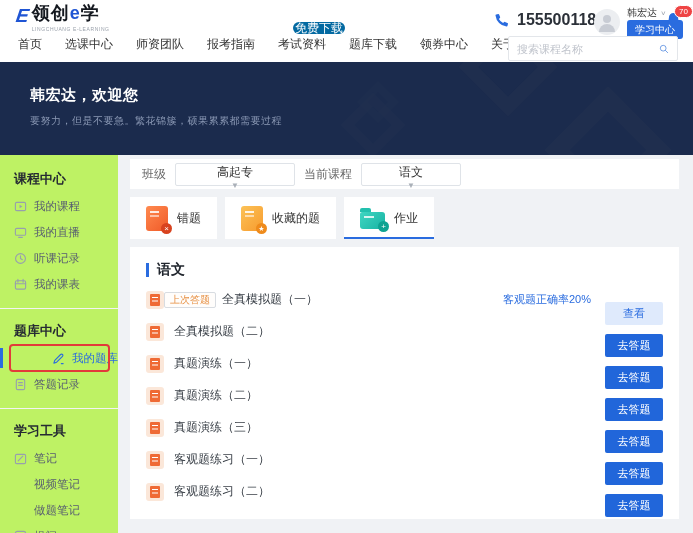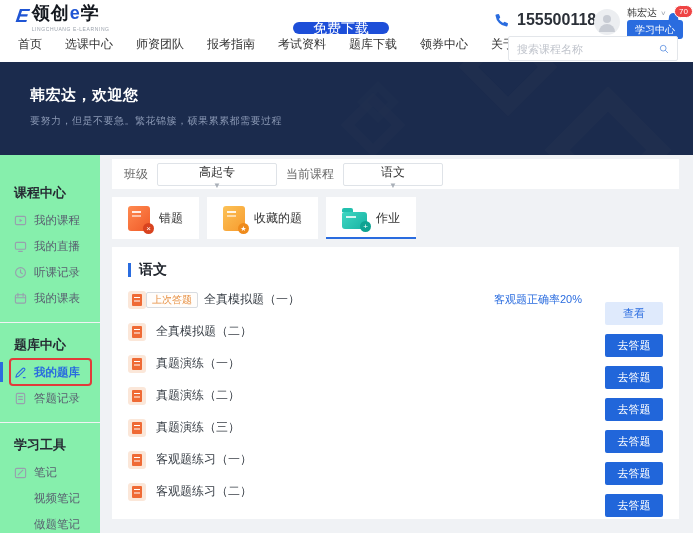--- a/index.html
+++ b/index.html
@@ -11,22 +11,22 @@
   .header { height:62px; background:#fff; position:relative; z-index:5; }
   .logo { position:absolute; left:16px; top:7px; display:flex; align-items:flex-start; gap:3px; }
   .logo-e { font-style:italic; font-weight:900; font-size:19px; color:#1f55d4; line-height:18px; transform:skewX(-8deg); }
   .brand-txt { line-height:13px; }
   .brand-cn { font-weight:700; font-size:18px; color:#14181f; letter-spacing:1px; }
   .brand-cn .blue-e { color:#1f55d4; }
   .tagline { font-size:5px; color:#9aa1ab; letter-spacing:.6px; margin-top:1px; }
 
   .nav { position:absolute; left:18px; bottom:9px; display:flex; gap:23px; font-size:12px; color:#333; }
   .nav-item { position:relative; cursor:pointer; white-space:nowrap; }
-  .nav-badge { position:absolute; top:-14px; left:15px; background:#1d4ed8; color:#fff; font-size:14px;
-               line-height:12px; padding:0 20px; border-radius:8px; white-space:nowrap; }
+  .nav-badge { position:absolute; top:-14px; left:15px; background:#0369a1; color:#fff; font-size:12px;
+               line-height:12px; padding:0 2px; border-radius:8px; white-space:nowrap; }
 
   .phone { position:absolute; left:494px; top:11px; display:flex; align-items:center; gap:7px;
            font-size:16px; font-weight:700; color:#2b3038; }
   .user { position:absolute; left:594px; top:5px; width:66px; height:34px; }
   .avatar { position:absolute; left:0; top:4px; width:26px; height:26px; border-radius:50%; background:#eceef1; overflow:hidden; }
   .user-name { position:absolute; left:33px; top:1px; font-size:10px; color:#333; white-space:nowrap; }
   .chev { color:#9aa1ab; font-size:8px; margin-left:4px; }
   .study-btn { position:absolute; left:33px; top:15px; background:#2a6cdf; color:#fff; font-size:10px;
                padding:2.5px 8px; border-radius:3px; white-space:nowrap; cursor:pointer; }
   .bell-wrap { position:absolute; left:665px; top:11px; }
@@ -43,28 +43,28 @@
   .banner-greeting { font-size:15px; font-weight:700; color:#fff; letter-spacing:.5px; }
   .banner-subtitle { font-size:10px; color:#8b99b5; margin-top:9px; letter-spacing:.5px; }
   .bshape { position:absolute; border:14px solid #223150; transform:rotate(45deg); opacity:.55; }
   .bs1 { width:70px; height:70px; right:150px; top:-30px; }
   .bs2 { width:46px; height:46px; border-width:10px; left:350px; top:40px; opacity:.4; }
   .bs3 { width:90px; height:90px; border-width:18px; right:40px; bottom:-40px; }
   .bs4 { width:30px; height:30px; border-width:8px; right:300px; top:25px; opacity:.35; }
 
   
   .bodywrap { display:flex; height:378px; }
-  .sidebar { width:100px; background:#86efac; flex-shrink:0; padding-top:16px; }
+  .sidebar { width:118px; background:#bef264; flex-shrink:0; padding-top:2px; }
   .side-section { padding:8px 0 2px 14px; }
   .side-section + .side-section { border-top:1px solid #f2f3f5; margin-top:4px; }
   .side-title { font-size:13px; font-weight:700; color:#262b33; margin:5px 0 2px; }
   .side-item { display:flex; align-items:center; gap:7px; margin:10px 0; font-size:11.5px; color:#596070;
                position:relative; cursor:pointer; height:16px; }
   .side-item.sub { padding-left:20px; }
-  .side-item.active { color:#2a6cdf; font-weight:700; }
+  .side-item.active { color:#2a6cdf; font-weight:400;justify-content:flex-end; }
   .active-bar { position:absolute; left:-14px; top:-2px; bottom:-2px; width:3px; background:#2a6cdf; }
   .red-annotation { position:absolute; left:-5px; right:8px; top:-6px; bottom:-6px; border:2px solid #e23a3a;
                     border-radius:4px; pointer-events:none; }
   .sicon { flex-shrink:0; display:block; }
 
   
   .main { flex:1; padding:4px 14px 0 12px; min-width:0; }
   .filter-card { background:#fff; height:30px; display:flex; align-items:center; gap:9px; padding:0 12px; }
   .filter-label { color:#666; }
   .select { height:23px; border:1px solid #dfe3e8; border-radius:2px; display:flex; align-items:center;
@@ -99,21 +99,21 @@
   .subject { display:flex; align-items:center; gap:8px; font-size:14px; font-weight:700; color:#21262e; }
   .subject-bar { width:3px; height:14px; background:#2a6cdf; }
   .row { display:flex; align-items:center; margin-top:9px; height:23px; }
   .doc-icon { width:18px; height:18px; border-radius:3px; background:#fbe7d9; position:relative; flex-shrink:0; }
   .doc-inner { position:absolute; left:4px; top:3px; width:10px; height:12px; background:#ef6a35; border-radius:1px; }
   .doc-inner::after { content:""; position:absolute; left:2px; top:3px; width:6px; height:1.5px;
                       background:#fff; box-shadow:0 3.5px 0 #fff; }
   .row-badge { border:1px solid #d8dce1; border-radius:2px; color:#e79043; font-size:10px; line-height:14px;
                padding:0 5px; margin-left:0; background:#fffdfb; white-space:nowrap; }
   .row-title { margin-left:10px; font-size:12px; color:#3a4048; white-space:nowrap; }
-  .row-right { margin-left:auto; display:flex; align-items:center; gap:23px; }
+  .row-right { margin-left:auto; display:flex; align-items:center; gap:14px; }
   .row-stat { color:#2a6cdf; font-size:11px; white-space:nowrap; }
   .btn { width:58px; height:23px; font-size:11px; display:flex; align-items:center; justify-content:center;
          border-radius:2px; cursor:pointer; white-space:nowrap;margin-top:28px; }
   .btn-view { background:#dfeafc; color:#2a6cdf; }
   .btn-answer { background:#2166da; color:#fff; }
 </style>
 </head>
 <body>
 
 <div class="page">

